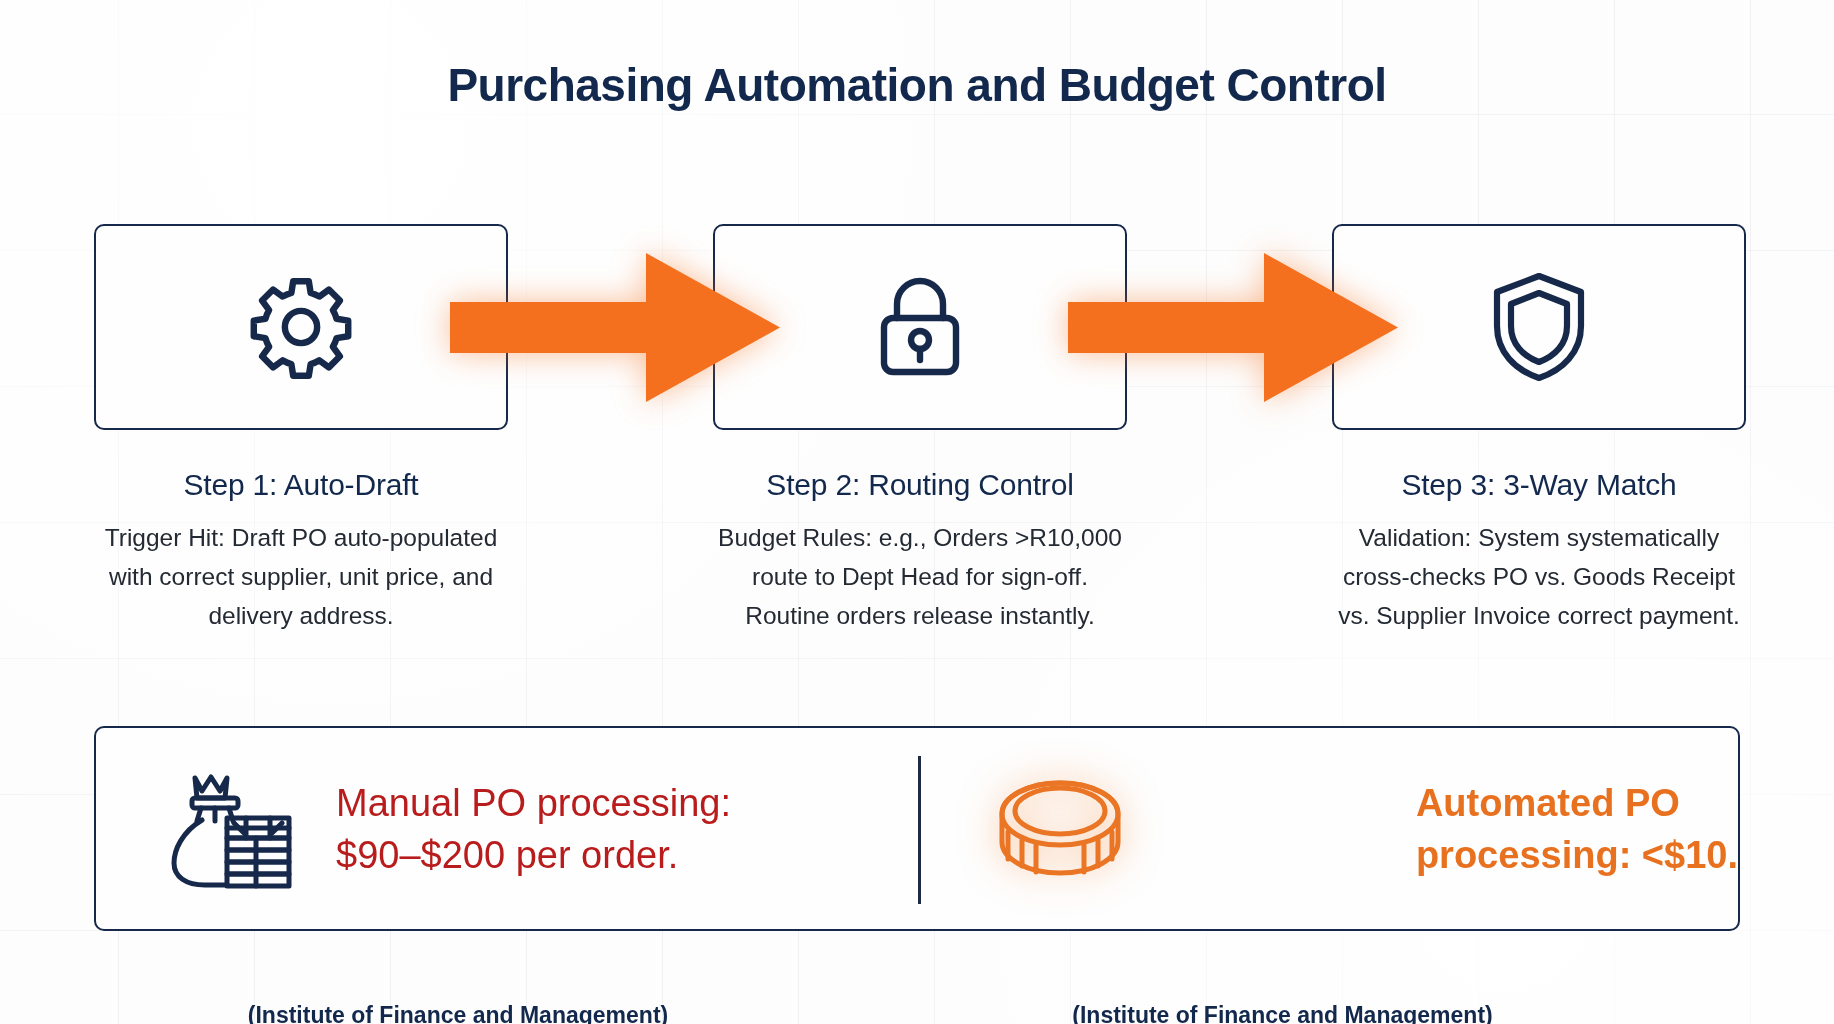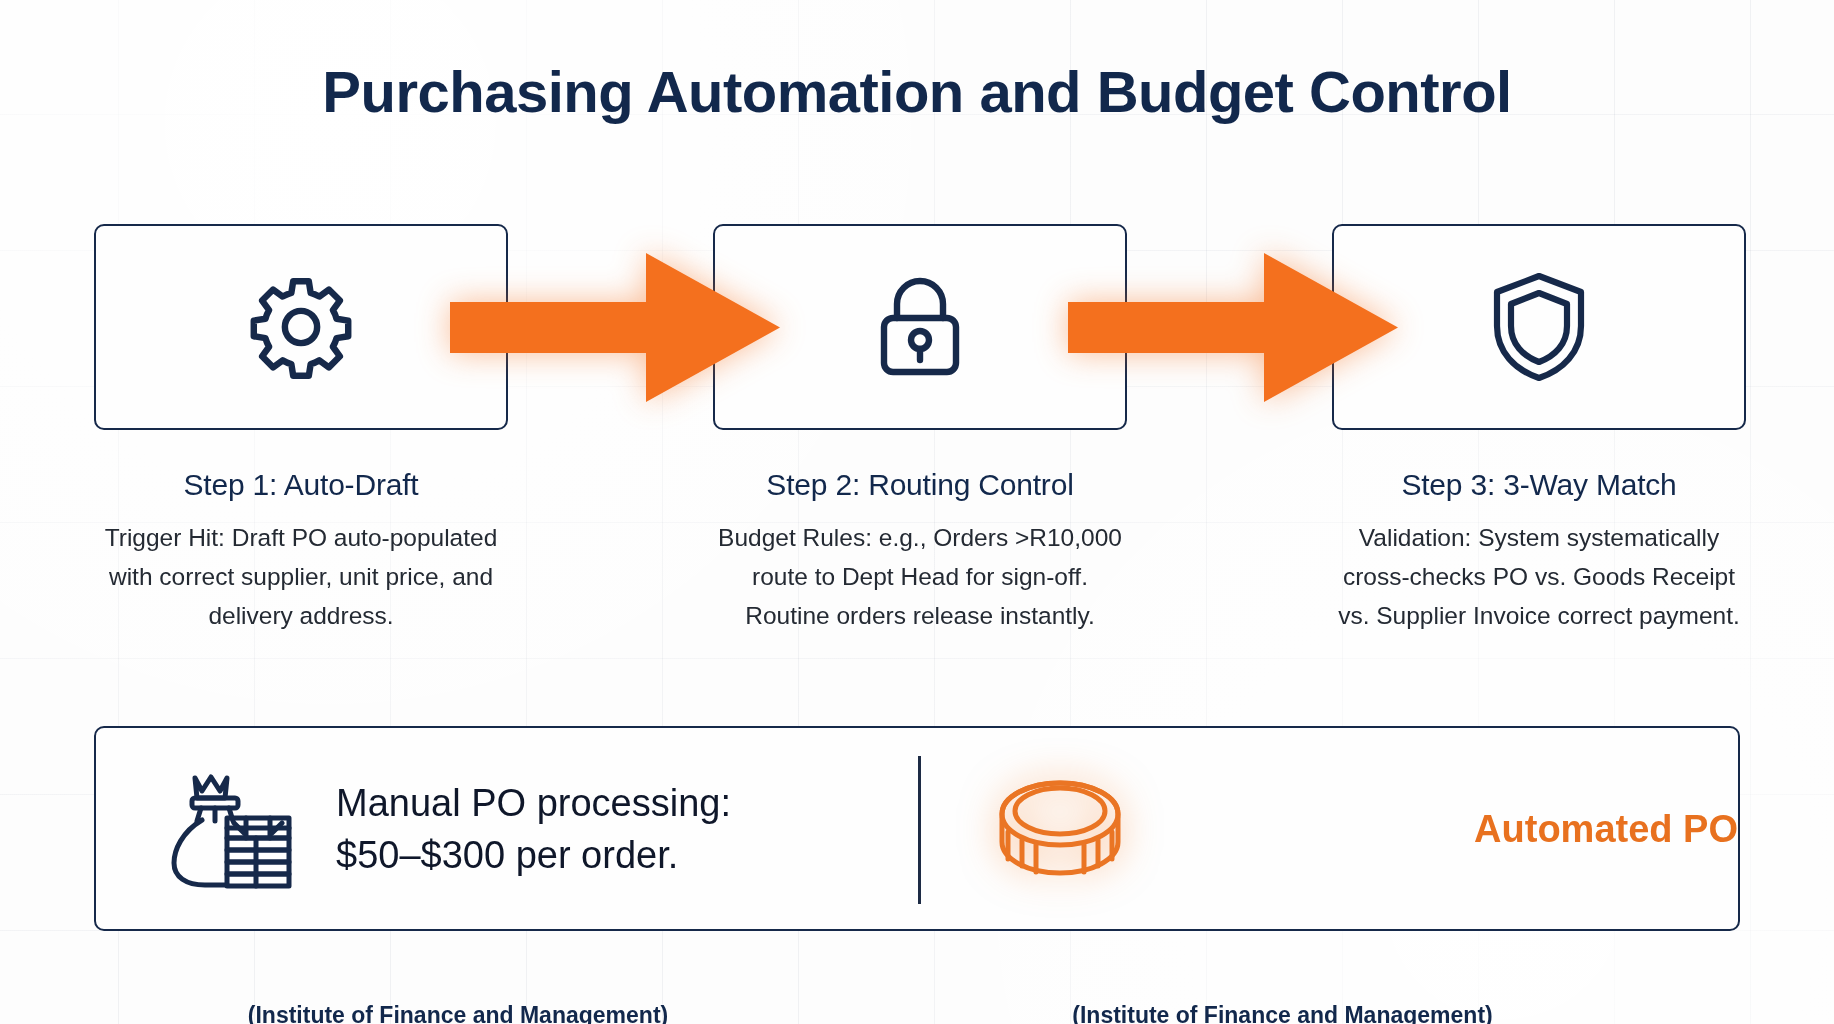--- a/index.html
+++ b/index.html
@@ -34,21 +34,21 @@
     pointer-events: none;
   }
 
   
   #title {
     position: absolute;
     top: 58px;
     left: 0;
     width: 1834px;
     text-align: center;
-    font-size: 58px;
+    font-size: 46px;
     font-weight: bold;
     letter-spacing: -0.5px;
     color: #12284c;
     white-space: nowrap;
   }
 
   
   .card {
     position: absolute;
     top: 224px;
@@ -130,21 +130,21 @@
     position: absolute;
     left: 822px;
     top: 28px;
     width: 3px;
     height: 148px;
     background: #1d2b45;
   }
   .compare-text {
     font-size: 38px;
     line-height: 52px;
-    color: #0f172a;
+    color: #b91c1c;
     white-space: nowrap;
   }
   .compare-text.accent {
     color: #e8711f;
     font-weight: bold;
   }
   #coin-glow { filter: drop-shadow(0 0 18px rgba(243,121,32,0.5)); }
 
   
   .footnote {
@@ -222,34 +222,35 @@
         <path d="M78 52 v20 M102 52 v20"></path>
         <path d="M66 57 l10 10 M114 57 l-10 10"></path>
         <rect x="59" y="72" width="62" height="12"></rect>
         <rect x="59" y="84" width="62" height="12"></rect>
         <rect x="59" y="96" width="62" height="12"></rect>
         <rect x="59" y="108" width="62" height="12"></rect>
         <path d="M88 72 v48"></path>
       </svg>
       <div>
         <div class="compare-text">Manual PO processing:</div>
-        <div class="compare-text">$50–$300 per order.</div>
+        <div class="compare-text">$90–$200 per order.</div>
       </div>
     </div>
 
     <div id="compare-divider"></div>
 
     <div class="compare-half" id="compare-right">
       <svg id="coin-glow" width="132" height="118" viewBox="0 0 132 118" fill="none" stroke="#ea7524" stroke-width="5" stroke-linejoin="round" stroke-linecap="round">
         <path d="M8 44 a58 31 0 1 1 116 0 v28 a58 31 0 0 1-116 0 z"></path>
         <ellipse cx="66" cy="44" rx="58" ry="31"></ellipse>
         <ellipse cx="66" cy="41" rx="45" ry="23"></ellipse>
         <path d="M14 62 v27 M28 70 v26 M42 75 v27 M90 75 v27 M104 70 v26 M118 62 v27"></path>
       </svg>
       <div>
         <div class="compare-text accent">Automated PO</div>
+        <div class="compare-text accent">processing: &lt;$10.</div>
       </div>
     </div>
   </div>
 
   <div class="footnote" id="footnote-left">(Institute of Finance and Management)</div>
   <div class="footnote" id="footnote-right">(Institute of Finance and Management)</div>
 </div>
 
 </body></html>

